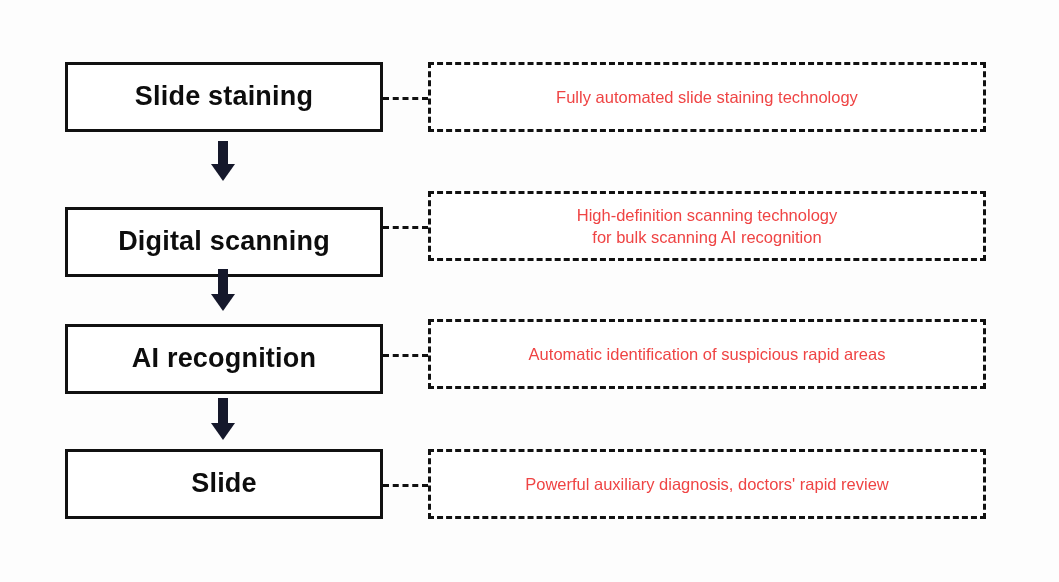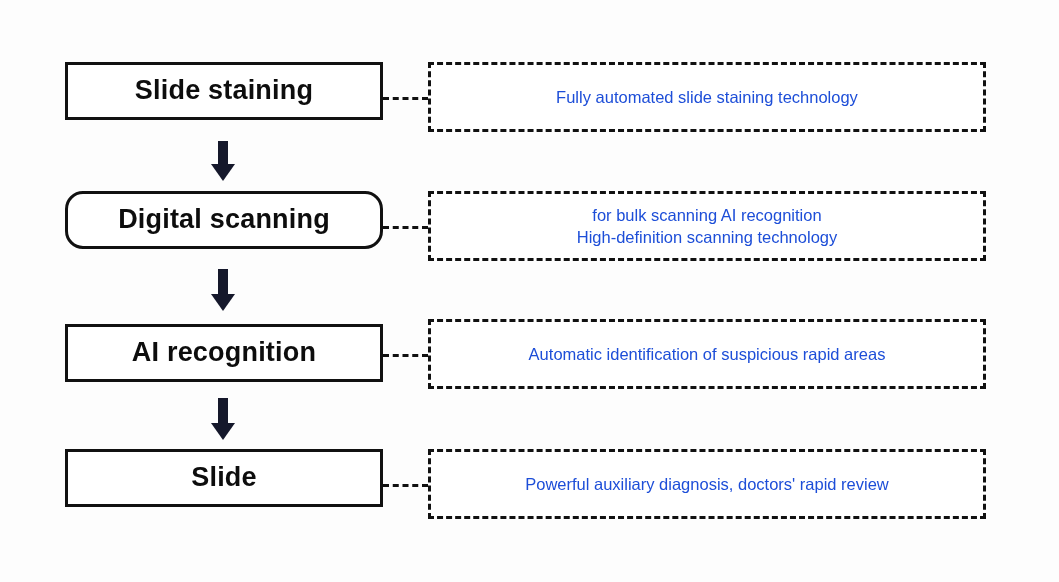--- a/index.html
+++ b/index.html
@@ -18,21 +18,21 @@
     height: 582px;
     background: #fdfdfd;
     overflow: hidden;
   }
 
   
   .step-box {
     position: absolute;
     left: 65px;
     width: 318px;
-    height: 58px;
+    height: 70px;
     box-sizing: border-box;
     border: 3px solid #111111;
     background: #ffffff;
     display: flex;
     align-items: center;
     justify-content: center;
   }
   .step-label {
     font-size: 27px;
     font-weight: bold;
@@ -52,21 +52,21 @@
     box-sizing: border-box;
     border: 3px dashed #111111;
     background: #ffffff;
     display: flex;
     align-items: center;
     justify-content: center;
   }
   .desc-text {
     font-size: 16.5px;
     font-weight: normal;
-    color: #1d4ed8;
+    color: #ef4444;
     text-align: center;
     line-height: 1.35;
     padding: 0 14px;
   }
   .desc-text .line {
     display: block;
   }
 
   
   .connector {
@@ -113,28 +113,28 @@
     <span class="desc-text">
       <span class="line">Fully automated slide staining technology</span>
     </span>
   </div>
 
   <div class="arrow" style="top:141px; height:40px;">
     <div class="shaft" style="height:24px;"></div>
     <div class="head" style="top:23px;"></div>
   </div>
 
-  <div class="step-box" style="top:191px;border-radius:18px;">
+  <div class="step-box" style="top:207px;">
     <span class="step-label">Digital scanning</span>
   </div>
   <div class="connector" style="top:226px;"></div>
   <div class="desc-box" style="top:191px;">
     <span class="desc-text">
+      <span class="line">High-definition scanning technology</span>
       <span class="line">for bulk scanning AI recognition</span>
-      <span class="line">High-definition scanning technology</span>
     </span>
   </div>
 
   <div class="arrow" style="top:269px; height:42px;">
     <div class="shaft" style="height:26px;"></div>
     <div class="head" style="top:25px;"></div>
   </div>
 
   <div class="step-box" style="top:324px;">
     <span class="step-label">AI recognition</span>

